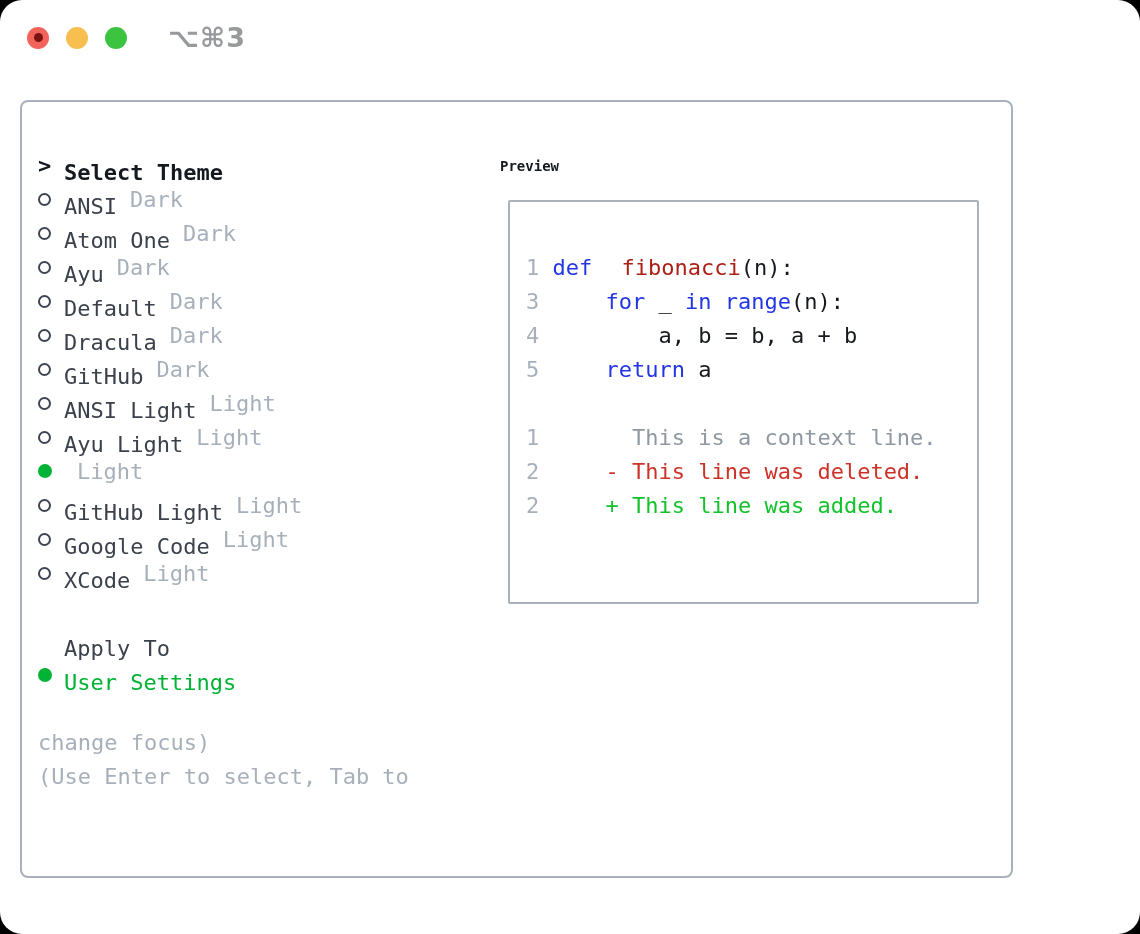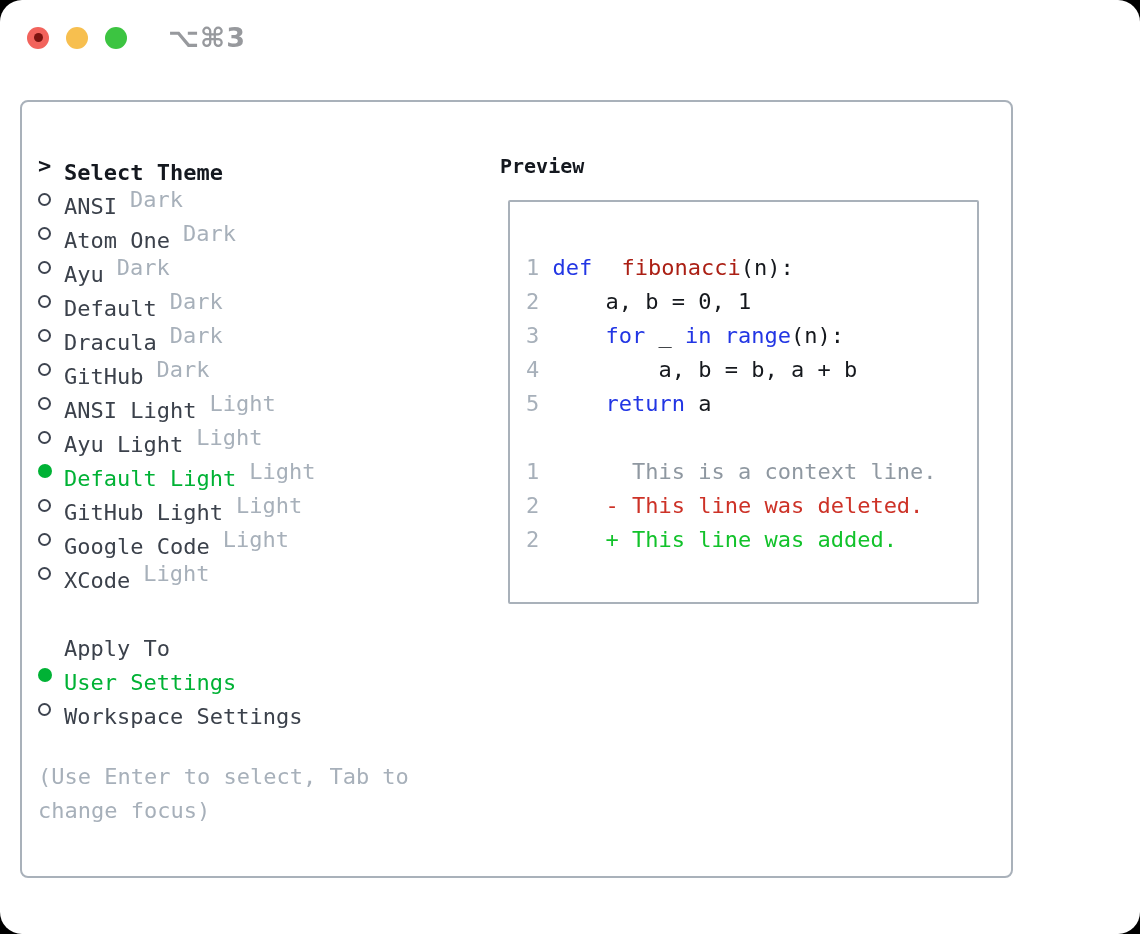--- a/index.html
+++ b/index.html
@@ -41,21 +41,21 @@
   .radio{width:13px;height:13px;border-radius:50%;border:2px solid #3e4450;}
   .radio.sel{width:14px;height:14px;border:none;background:var(--green);}
   .label{color:var(--text);margin-top:14px;}
   .label.bold{font-weight:bold;color:var(--header);}
   .label.sel-label{color:var(--green);}
   .suffix{color:var(--muted);margin-left:13px;}
   .help{margin-top:0;font-size:22px;line-height:34px;color:var(--muted);}
 
   
   .preview-title{position:absolute;left:478px;top:47px;height:34px;line-height:34px;
-                 font-size:20px;font-weight:bold;color:var(--header);}
+                 font-size:14px;font-weight:bold;color:var(--header);}
   .preview-box{position:absolute;left:486px;top:98px;width:471px;height:404px;
                border:2px solid var(--border);border-radius:2px;
                padding:49px 0 0 16px;overflow:hidden;}
   .pline{height:34px;line-height:34px;font-size:22px;white-space:pre;color:var(--code-text);}
   .ln{color:var(--muted);}
   .kw{color:var(--blue);}
   .fn{color:var(--func-red);margin-left:16px;}
   .pl{color:var(--code-text);}
   .ctx{color:var(--ctx);text-align:right;}
   .del{color:var(--diff-red);}
@@ -139,21 +139,20 @@
             <span class="gutter">
               <span class="radio"></span>
             </span>
             <span class="label">Ayu Light</span>
             <span class="suffix">Light</span>
           </div>
           <div class="row">
             <span class="gutter">
               <span class="radio sel"></span>
             </span>
-            <span class="label sel-label">Default Light</span>
             <span class="suffix">Light</span>
           </div>
           <div class="row">
             <span class="gutter">
               <span class="radio"></span>
             </span>
             <span class="label">GitHub Light</span>
             <span class="suffix">Light</span>
           </div>
           <div class="row">
@@ -179,42 +178,35 @@
         <span class="label">Apply To</span>
       </div>
 
       <div id="apply-list">
           <div class="row">
             <span class="gutter">
               <span class="radio sel"></span>
             </span>
             <span class="label sel-label">User Settings</span>
           </div>
-          <div class="row">
-            <span class="gutter">
-              <span class="radio"></span>
-            </span>
-            <span class="label">Workspace Settings</span>
-          </div>
         </div>
 
       <div class="row spacer"></div>
 
       <div class="help">
+        <div>change focus)</div>
         <div>(Use Enter to select, Tab to</div>
-        <div>change focus)</div>
       </div>
     </div>
 
     <div class="preview-title">Preview</div>
 
     <div class="preview-box">
       <div id="preview-lines">
           <div class="pline"><span class="ln">1</span><span class="pl"> </span><span class="kw">def</span><span class="pl"> </span><span class="fn">fibonacci</span><span class="pl">(n):</span></div>
-          <div class="pline"><span class="ln">2</span><span class="pl"> </span><span class="pl">    a, b = 0, 1</span></div>
           <div class="pline"><span class="ln">3</span><span class="pl"> </span><span class="pl">    </span><span class="kw">for</span><span class="pl"> _ </span><span class="kw">in</span><span class="pl"> </span><span class="kw">range</span><span class="pl">(n):</span></div>
           <div class="pline"><span class="ln">4</span><span class="pl"> </span><span class="pl">        a, b = b, a + b</span></div>
           <div class="pline"><span class="ln">5</span><span class="pl"> </span><span class="pl">    </span><span class="kw">return</span><span class="pl"> a</span></div>
           <div class="pline"><span class="ln"></span><span class="pl"> </span></div>
           <div class="pline"><span class="ln">1</span><span class="pl"> </span><span class="ctx">      This is a context line.</span></div>
           <div class="pline"><span class="ln">2</span><span class="pl"> </span><span class="del">    - This line was deleted.</span></div>
           <div class="pline"><span class="ln">2</span><span class="pl"> </span><span class="add">    + This line was added.</span></div>
         </div>
     </div>
 

